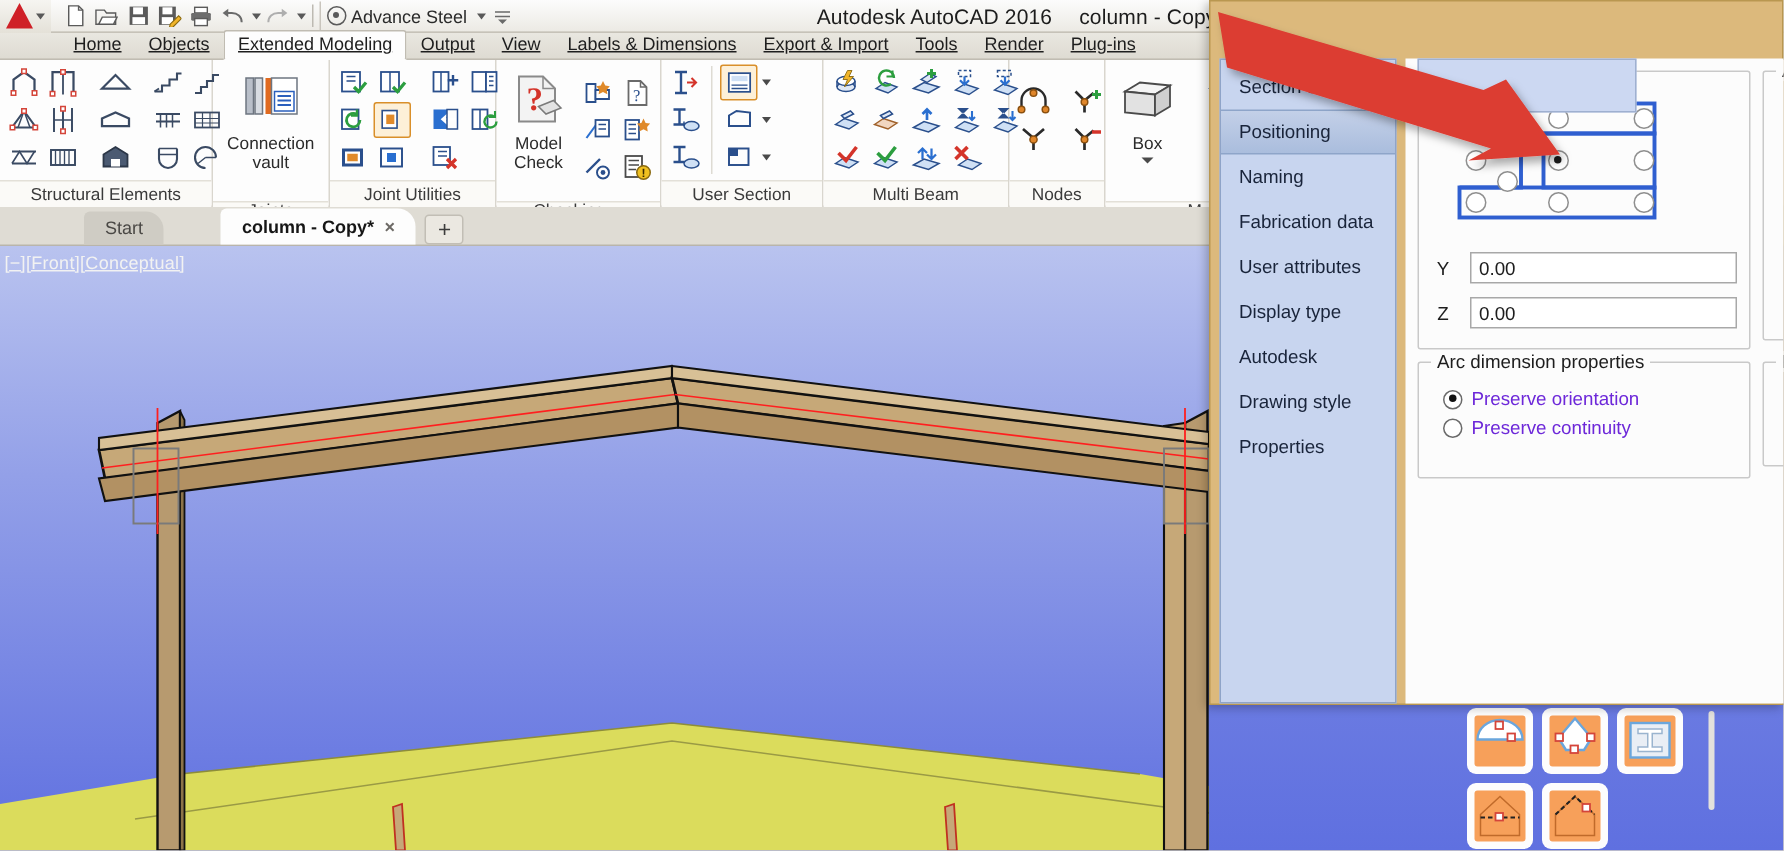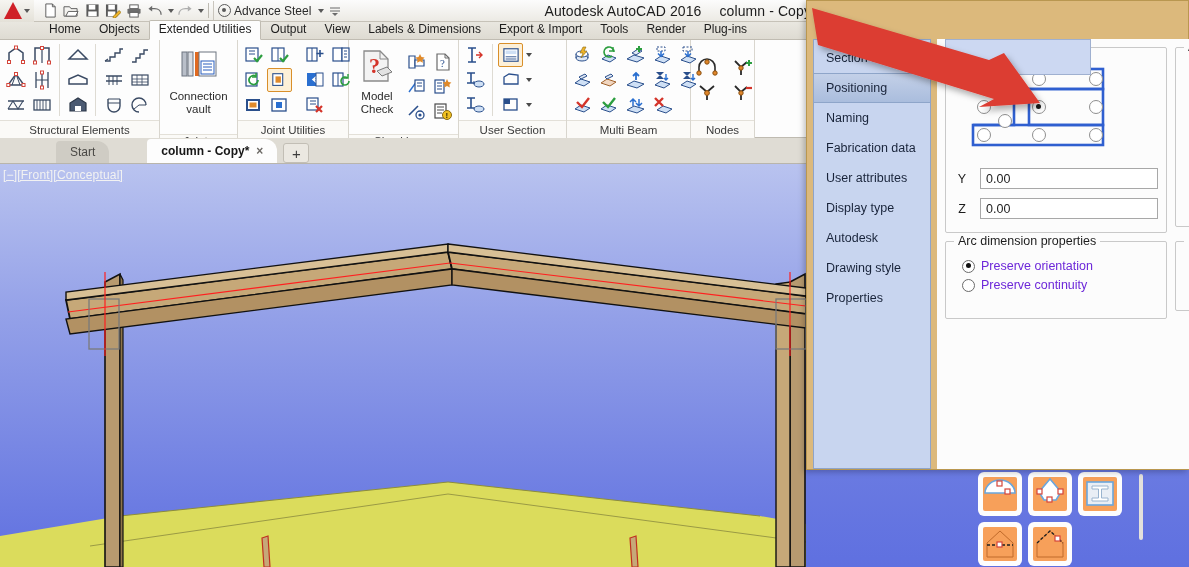--- a/index.html
+++ b/index.html
@@ -64,21 +64,21 @@
 
   
   .ribbon-tabs {
     position: absolute; left: 0; top: 22px; width: 1189px; height: 18px;
     background: linear-gradient(#e9e7e0,#dedbd2);
     border-bottom: 1px solid #c0bcb2;
     display: flex; align-items: flex-end; padding-left: 40px;
   }
   .rtab {
     font-size: 12px; color: #1e1e1e; padding: 1px 9px 2px 9px;
-    line-height: 15px; white-space: nowrap; cursor: default;
+    line-height: 15px; white-space: nowrap; cursor: default; text-decoration: underline;
   }
   .rtab.active {
     background: #fdfdfd;
     border: 1px solid #c0bcb2; border-bottom: 1px solid #fdfdfd;
     border-radius: 2px 2px 0 0; margin-bottom: -1px; position: relative; z-index: 2;
   }
 
   
   .ribbon {
     position: absolute; left: 0; top: 40px; width: 1189px; height: 98px;
@@ -367,33 +367,33 @@
 
     <div class="title-text">
       <span>Autodesk AutoCAD 2016</span><span class="tsep"></span><span>column - Copy.dwg</span>
     </div>
     <div style="width:150px"></div>
   </div>
 
   <div class="ribbon-tabs">
     <div class="rtab">Home</div>
     <div class="rtab">Objects</div>
-    <div class="rtab active">Extended Utilities</div>
+    <div class="rtab active">Extended Modeling</div>
     <div class="rtab">Output</div>
     <div class="rtab">View</div>
     <div class="rtab">Labels &amp; Dimensions</div>
     <div class="rtab">Export &amp; Import</div>
     <div class="rtab">Tools</div>
     <div class="rtab">Render</div>
     <div class="rtab">Plug-ins</div>
   </div>
 
   <div class="ribbon">
 
-    <div class="panel" style="width:160px">
+    <div class="panel" style="width:142px">
       <div class="panel-body">
         <div class="icol">
           <div class="irow">
             <div class="ic">
                 <svg width="20" height="20" viewBox="0 0 20 20">
                   <path d="M3 17V8l7-5 7 5v9" fill="none" stroke="#3a4a63" stroke-width="1.5"></path>
                   <rect x="1.5" y="15.5" width="3" height="3" fill="#fff" stroke="#d4453a"></rect>
                   <rect x="15.5" y="15.5" width="3" height="3" fill="#fff" stroke="#d4453a"></rect>
                   <rect x="8.5" y="1" width="3" height="3" fill="#fff" stroke="#d4453a"></rect>
                 </svg>
@@ -924,20 +924,47 @@
                 <path d="M15 5h6" stroke="#d4342a" stroke-width="2.2"></path>
               </svg>
             </div>
         </div>
       </div>
       <div class="panel-label">
         <span>Nodes</span>
       </div>
     </div>
 
+    <div class="panel" style="width:120px">
+      <div class="panel-body">
+        <div class="bigbtn">
+          <div class="glyph">
+            <svg width="42" height="38" viewBox="0 0 42 38">
+              <path d="M6 12l10-6 20 2-10 6z" fill="#f4f4f4" stroke="#4a4a4a" stroke-width="1.2"></path>
+              <path d="M6 12v14l20 2V14z" fill="#e2e2e2" stroke="#4a4a4a" stroke-width="1.2"></path>
+              <path d="M26 14l10-6v14l-10 6z" fill="#cfcfcf" stroke="#4a4a4a" stroke-width="1.2"></path>
+            </svg>
+          </div>
+          <span>Box</span>
+          <span class="dcaret"></span>
+        </div>
+        <div class="bigbtn">
+          <div class="glyph">
+            <svg width="36" height="38" viewBox="0 0 36 38">
+              <path d="M8 10l10-5 12 3-10 5z" fill="#cfe0f5" stroke="#2a4f8c" stroke-width="1.2"></path>
+              <path d="M8 10v16l12 4V13z" fill="#e6f0fb" stroke="#2a4f8c" stroke-width="1.2"></path>
+            </svg>
+          </div>
+          <span>Ext</span>
+        </div>
+      </div>
+      <div class="panel-label">
+        <span>M</span>
+      </div>
+    </div>
   </div>
 
   <div class="doctabs">
     <div class="dtab">
       <span>Start</span>
     </div>
     <div class="dtab active">
       <span>column - Copy*</span>
       <span class="xclose">×</span>
     </div>

